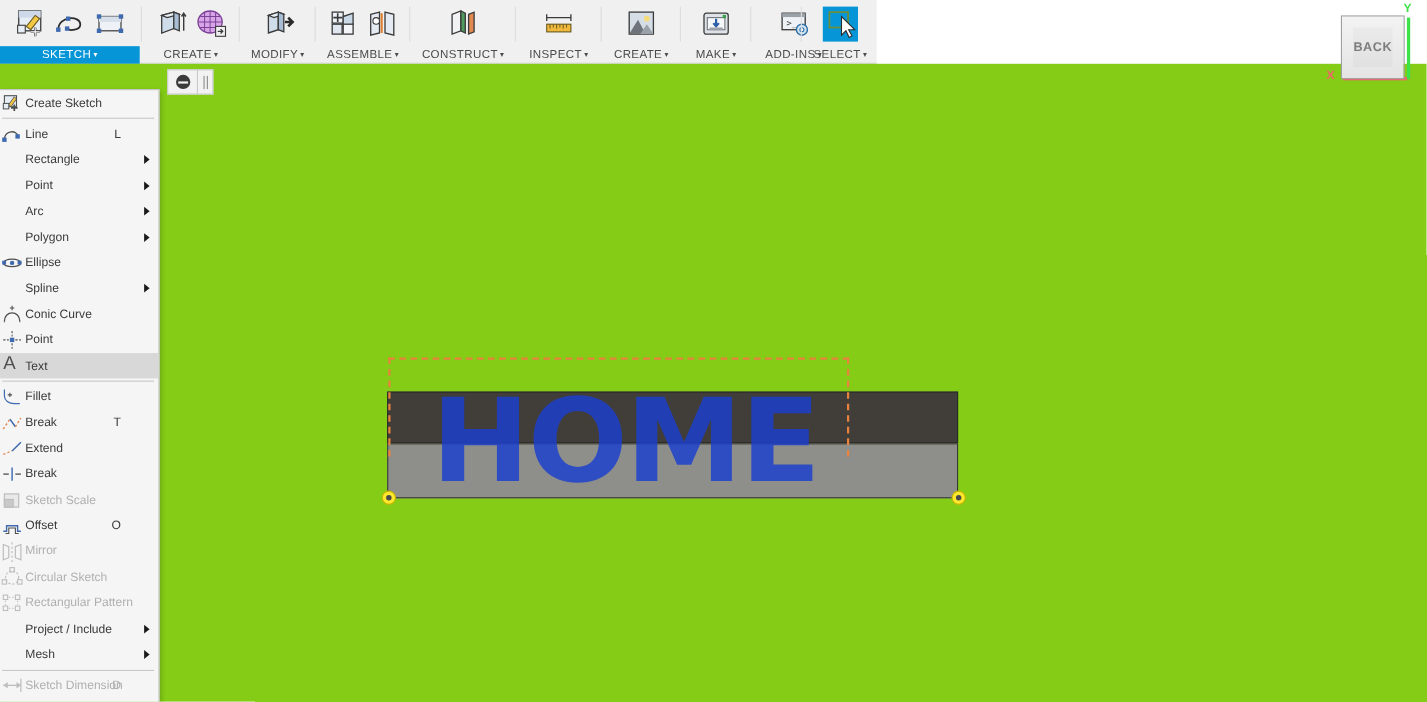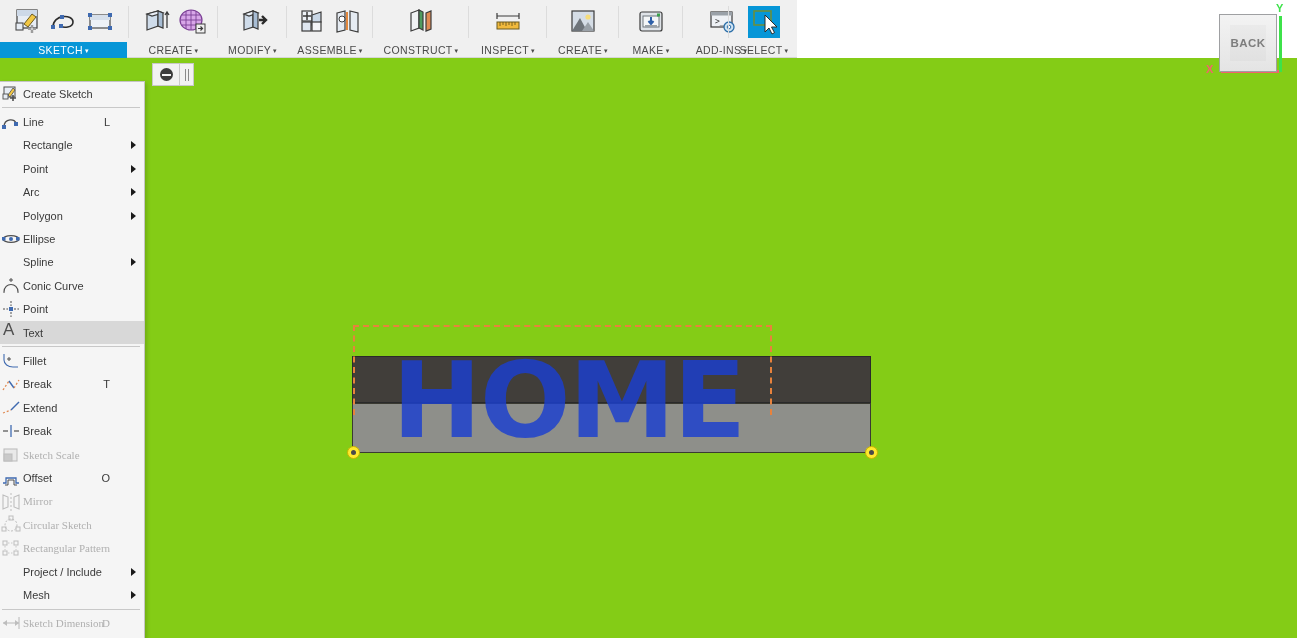--- a/index.html
+++ b/index.html
@@ -42,21 +42,21 @@
     position: absolute; left: 0; top: 61px; width: 145px; height: 573px;
     background: #f5f5f5; border: 1px solid #c4c4c4; border-left: none;
     box-shadow: 2px 2px 4px rgba(0,0,0,.16);
     z-index: 40;
     margin-top: 20px;
   }
   .mrow {
     position: relative; height: 23.4px; display: flex; align-items: center;
     font-size: 11px; color: #3a3a3a; white-space: nowrap; cursor: default;
   }
-  .mrow.disabled { color: #b0b0b0; font-family: Liberation Serif, serif; }
+  .mrow.disabled { color: #b0b0b0; }
   .mrow.hl { background: #d8d8d8; }
   .mrow .mi { width: 20px; min-width: 20px; height: 20px; margin-left: 1px; position: relative; }
   .mrow .mlabel { margin-left: 2px; }
   .mrow .mshort { position: absolute; right: 34px; font-size: 11px; }
   .mrow .marrow {
     position: absolute; right: 8px; width: 0; height: 0;
     border-left: 5px solid #1a1a1a; border-top: 4px solid transparent;
     border-bottom: 4px solid transparent;
   }
   .msep { height: 1px; background: #c8c8c8; margin: 2px 4px 2px 2px; }

